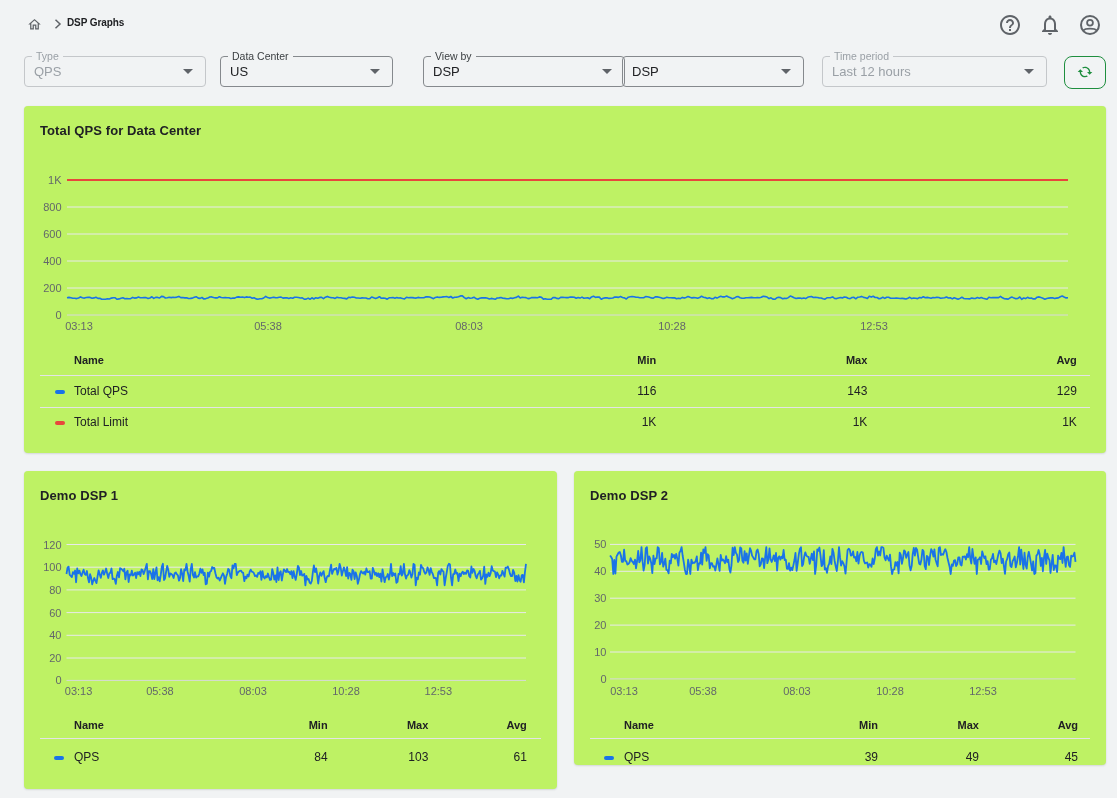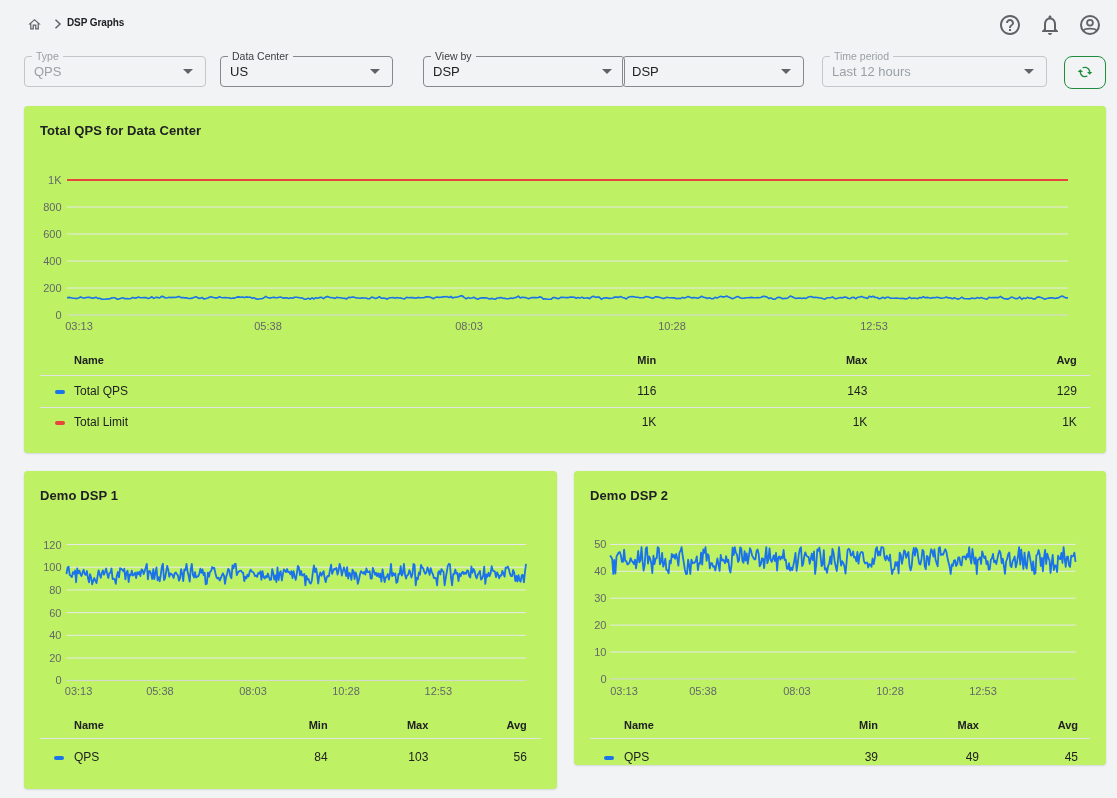--- a/index.html
+++ b/index.html
@@ -140,21 +140,21 @@
 </svg>
 <div class="th" style="left:50px;top:248.4px">Name</div>
     <div class="th num" style="right:229.4px;top:248.4px">Min</div>
     <div class="th num" style="right:128.7px;top:248.4px">Max</div>
     <div class="th num" style="right:30.2px;top:248.4px">Avg</div>
 <div class="divider" style="top:267.4px;left:16px;width:501px"></div>
 <div class="swatch" style="left:29.7px;top:285.1px;background:#1a73e8"></div>
     <div class="td" style="left:50px;top:278.6px">QPS</div>
     <div class="td num" style="right:229.4px;top:278.6px">84</div>
     <div class="td num" style="right:128.7px;top:278.6px">103</div>
-    <div class="td num" style="right:30.2px;top:278.6px">56</div>
+    <div class="td num" style="right:30.2px;top:278.6px">61</div>
 </div>
 
 <div class="card" style="left:574px;top:471px;width:532px;height:294px">
 <h2 style="top:17px">Demo DSP 2</h2>
 <svg class="chart" width="532" height="236" viewBox="0 0 532 236" font-family="Liberation Sans, sans-serif">
 <line x1="36" y1="73.4" x2="501.5" y2="73.4" stroke="#e8e9eb" stroke-width="1"></line>
 <line x1="36" y1="100.3" x2="501.5" y2="100.3" stroke="#e8e9eb" stroke-width="1"></line>
 <line x1="36" y1="127.2" x2="501.5" y2="127.2" stroke="#e8e9eb" stroke-width="1"></line>
 <line x1="36" y1="154.1" x2="501.5" y2="154.1" stroke="#e8e9eb" stroke-width="1"></line>
 <line x1="36" y1="181.0" x2="501.5" y2="181.0" stroke="#e8e9eb" stroke-width="1"></line>

